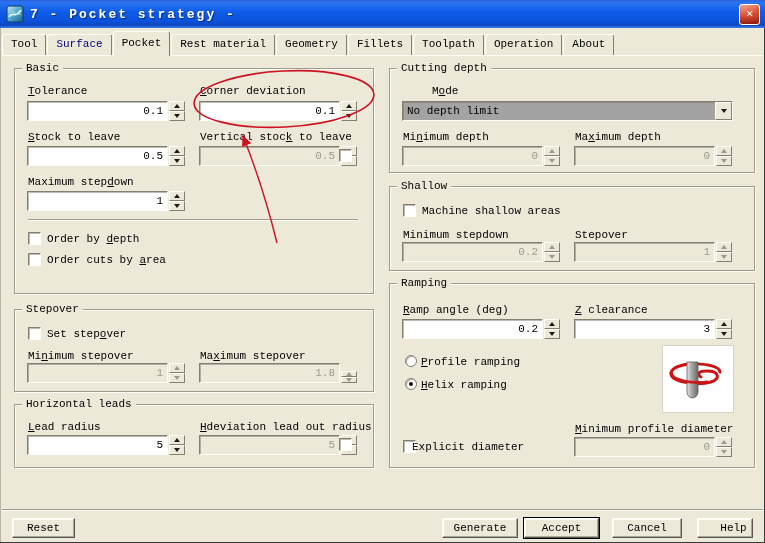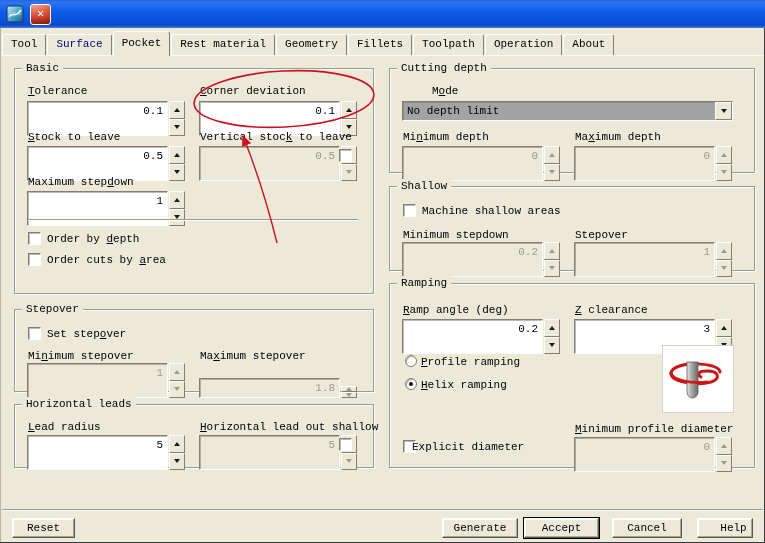--- a/index.html
+++ b/index.html
@@ -41,21 +41,21 @@
   .panel-top-edge { position:absolute; top:55px; left:2px; right:2px; height:1px; background:#fffef6; }
   
   .group {
     position:absolute; border:1px solid #9d9b8d;
     box-shadow: 1px 1px 0 #fffef6, inset 1px 1px 0 #fffef6;
   }
   .group-title { position:absolute; top:-8px; left:7px; background:#ece9d8; padding:0 4px; line-height:14px; white-space:nowrap; }
   .lbl { position:absolute; white-space:nowrap; line-height:13px; }
   .u { text-decoration: underline; }
   
-  .spinfield { position:absolute; height:35px; width:158px; display:flex; }
+  .spinfield { position:absolute; height:20px; width:158px; display:flex; }
   .spin-input {
     flex:1; background:#fff; text-align:right; padding:1px 4px 0 3px; line-height:17px;
     border:1px solid; border-color:#827f71 #fffef6 #fffef6 #827f71;
     box-shadow: inset 1px 1px 0 rgba(120,117,103,.5); overflow:hidden; white-space:nowrap;
   }
   .spinner { width:16px; display:flex; flex-direction:column; margin-left:1px; }
   .spin-btn {
     flex:1; background:#ece9d8; display:flex; align-items:center; justify-content:center;
     border:1px solid; border-color:#fffef6 #827f71 #827f71 #fffef6;
   }
@@ -112,20 +112,21 @@
         <linearGradient id="icg" x1="0" y1="0" x2="1" y2="1">
           <stop offset="0" stop-color="#cdeef5"></stop>
             <stop offset="0.5" stop-color="#4fa6c8"></stop>
             <stop offset="1" stop-color="#1d5e8e"></stop>
         </linearGradient>
       </defs>
       <rect x="1" y="1" width="16" height="16" rx="2" fill="url(#icg)" stroke="#0e3c60"></rect>
       <path d="M3 12 C6 6 9 14 15 5" stroke="#eafaff" stroke-width="1.6" fill="none"></path>
       <path d="M3 8 C7 4 10 11 15 9" stroke="#9fd8ea" stroke-width="1" fill="none"></path>
     </svg>
+    <div class="title-text">7 - Pocket strategy -</div>
     <div class="close-btn">✕</div>
   </div>
 
   <div class="tabstrip">
     <div class="tab">Tool</div>
     <div class="tab surface-link">Surface</div>
     <div class="tab active">Pocket</div>
     <div class="tab">Rest material</div>
     <div class="tab">Geometry</div>
     <div class="tab">Fillets</div>
@@ -255,21 +256,21 @@
       <div class="spinner">
           <div class="spin-btn">
             <span class="arr up"></span>
           </div>
           <div class="spin-btn">
             <span class="arr down"></span>
           </div>
         </div>
     </div>
 
-    <div class="lbl" style="left:185px; top:16px;"><span></span><span class="u">H</span><span>orizontal lead out shallow</span></div>
+    <div class="lbl" style="left:185px; top:16px;"><span></span><span class="u">H</span><span>deviation lead out radius</span></div>
     <div class="spinfield disabled" style="left:184px; top:30px;">
       <div class="spin-input">5</div>
       <div class="spinner">
           <div class="spin-btn">
             <span class="arr up"></span>
           </div>
           <div class="spin-btn">
             <span class="arr down"></span>
           </div>
         </div>

